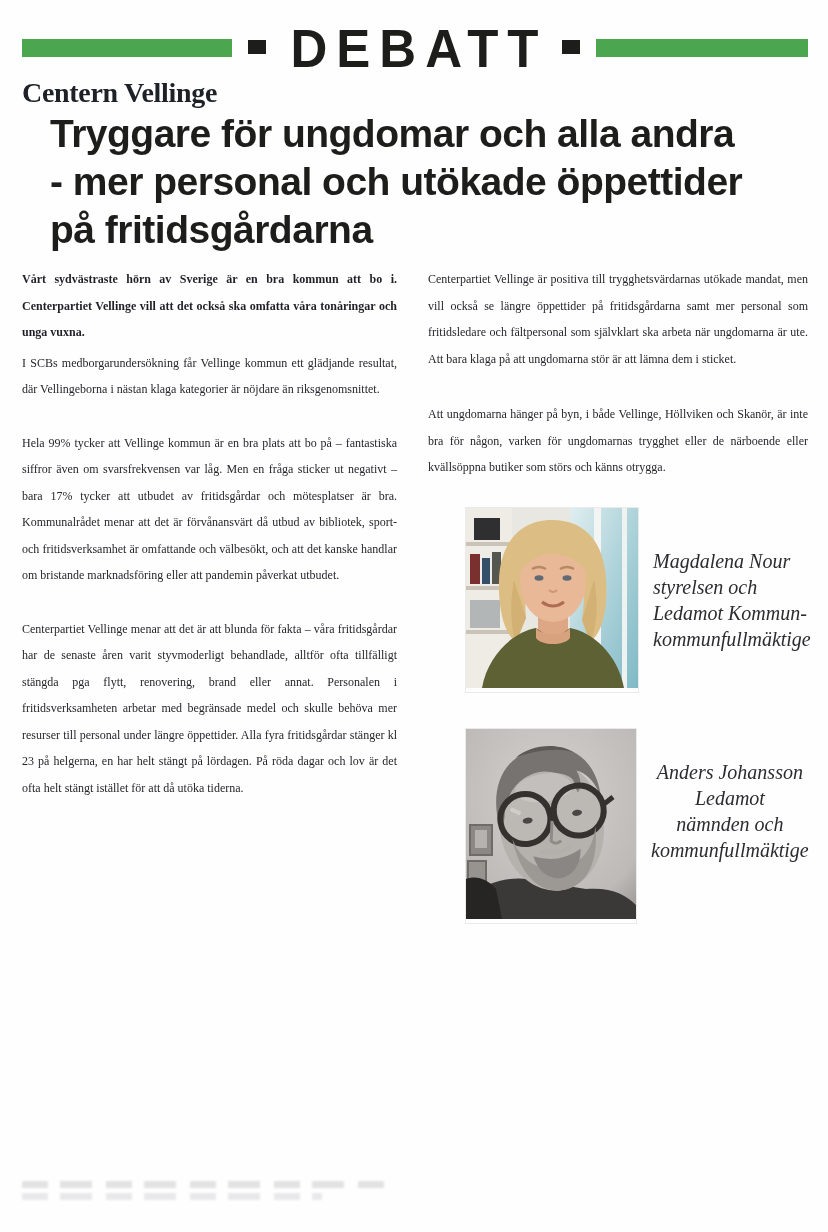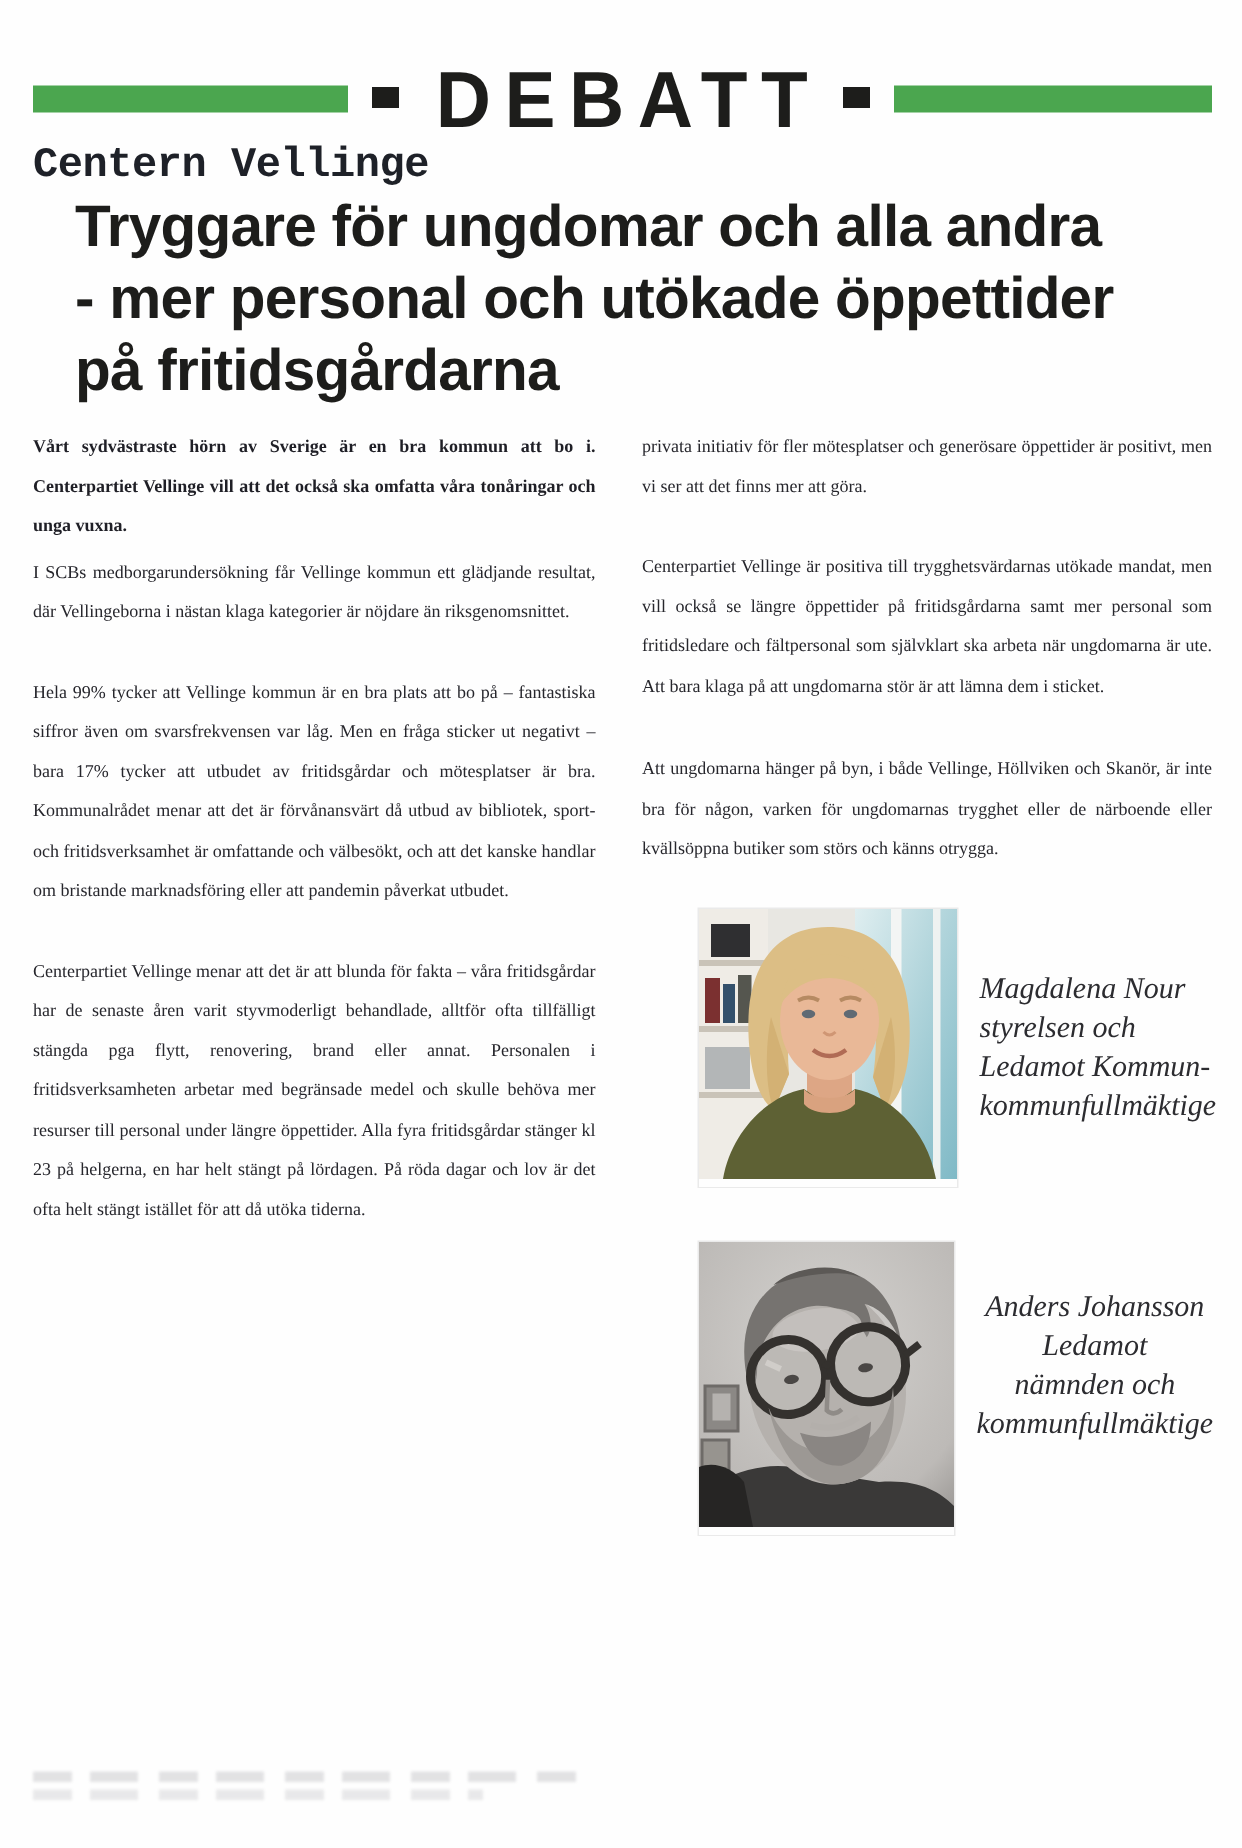--- a/index.html
+++ b/index.html
@@ -12,21 +12,21 @@
     overflow:hidden;
     font-family:"Liberation Serif", serif;
     color:#24242a;
     box-sizing:border-box;
     padding:18px 20px 0 22px;
   }
   
   .masthead{
     display:flex;align-items:center;
     height:56px;
-    margin-top:20px;
+    margin-top:2px;
   }
   .green-bar{height:18px;background:#4ba64f;flex:0 0 auto;}
   .green-bar.left{width:210px;}
   .green-bar.right{width:212px;}
   .masthead .spacer{flex:1;}
   .debatt-dash{
     width:18px;height:14px;background:#1d1d1b;
     flex:0 0 auto;
     margin:0 0 2px 0;
   }
@@ -35,21 +35,21 @@
     font-weight:700;
     font-size:51px;
     letter-spacing:9px;
     color:#1d1d1b;
     line-height:1;
     margin:0 14px 0 24px;
     transform:scaleY(1.04);
     white-space:nowrap;
   }
   .kicker{
-    font-family:Liberation Mono, monospace;
+    font-family:Liberation Serif, serif;
     font-weight:700;
     font-size:28px;
     color:#1e2128;
     line-height:30px;
     margin:2px 0 2px 0;
     letter-spacing:-0.3px;
   }
   .headline{
     font-family:"Liberation Sans", sans-serif;
     font-weight:700;
@@ -141,21 +141,20 @@
   <div class="columns">
 
     <div class="col col-left">
       <p class="lead">Vårt sydvästraste hörn av Sverige är en bra kommun att bo i. Centerpartiet Vellinge vill att det också ska omfatta våra tonåringar och unga vuxna.</p>
       <p>I SCBs medborgarundersökning får Vellinge kommun ett glädjande resultat, där Vellingeborna i nästan klaga kategorier är nöjdare än riksgenomsnittet.</p>
       <p>Hela 99% tycker att Vellinge kommun är en bra plats att bo på – fantastiska siffror även om svarsfrekvensen var låg. Men en fråga sticker ut negativt – bara 17% tycker att utbudet av fritidsgårdar och mötesplatser är bra. Kommunalrådet menar att det är förvånansvärt då utbud av bibliotek, sport- och fritidsverksamhet är omfattande och välbesökt, och att det kanske handlar om bristande marknadsföring eller att pandemin påverkat utbudet.</p>
       <p>Centerpartiet Vellinge menar att det är att blunda för fakta – våra fritidsgårdar har de senaste åren varit styvmoderligt behandlade, alltför ofta tillfälligt stängda pga flytt, renovering, brand eller annat. Personalen i fritidsverksamheten arbetar med begränsade medel och skulle behöva mer resurser till personal under längre öppettider. Alla fyra fritidsgårdar stänger kl 23 på helgerna, en har helt stängt på lördagen. På röda dagar och lov är det ofta helt stängt istället för att då utöka tiderna.</p>
     </div>
 
     <div class="col col-right">
-      <p>privata initiativ för fler mötesplatser och generösare öppettider är positivt, men vi ser att det finns mer att göra.</p>
       <p style="margin-bottom:29px;">Centerpartiet Vellinge är positiva till trygghetsvärdarnas utökade mandat, men vill också se längre öppettider på fritidsgårdarna samt mer personal som fritidsledare och fältpersonal som självklart ska arbeta när ungdomarna är ute. Att bara klaga på att ungdomarna stör är att lämna dem i sticket.</p>
       <p>Att ungdomarna hänger på byn, i både Vellinge, Höllviken och Skanör, är inte bra för någon, varken för ungdomarnas trygghet eller de närboende eller kvällsöppna butiker som störs och känns otrygga.</p>
 
       <div class="author first">
         <div class="photo">
           <svg width="172" height="180" viewBox="0 0 172 180">
             <defs>
               <linearGradient id="winG" x1="0" y1="0" x2="1" y2="1">
                 <stop offset="0" stop-color="#dfeef0"></stop>
                 <stop offset="0.5" stop-color="#aed3da"></stop>

